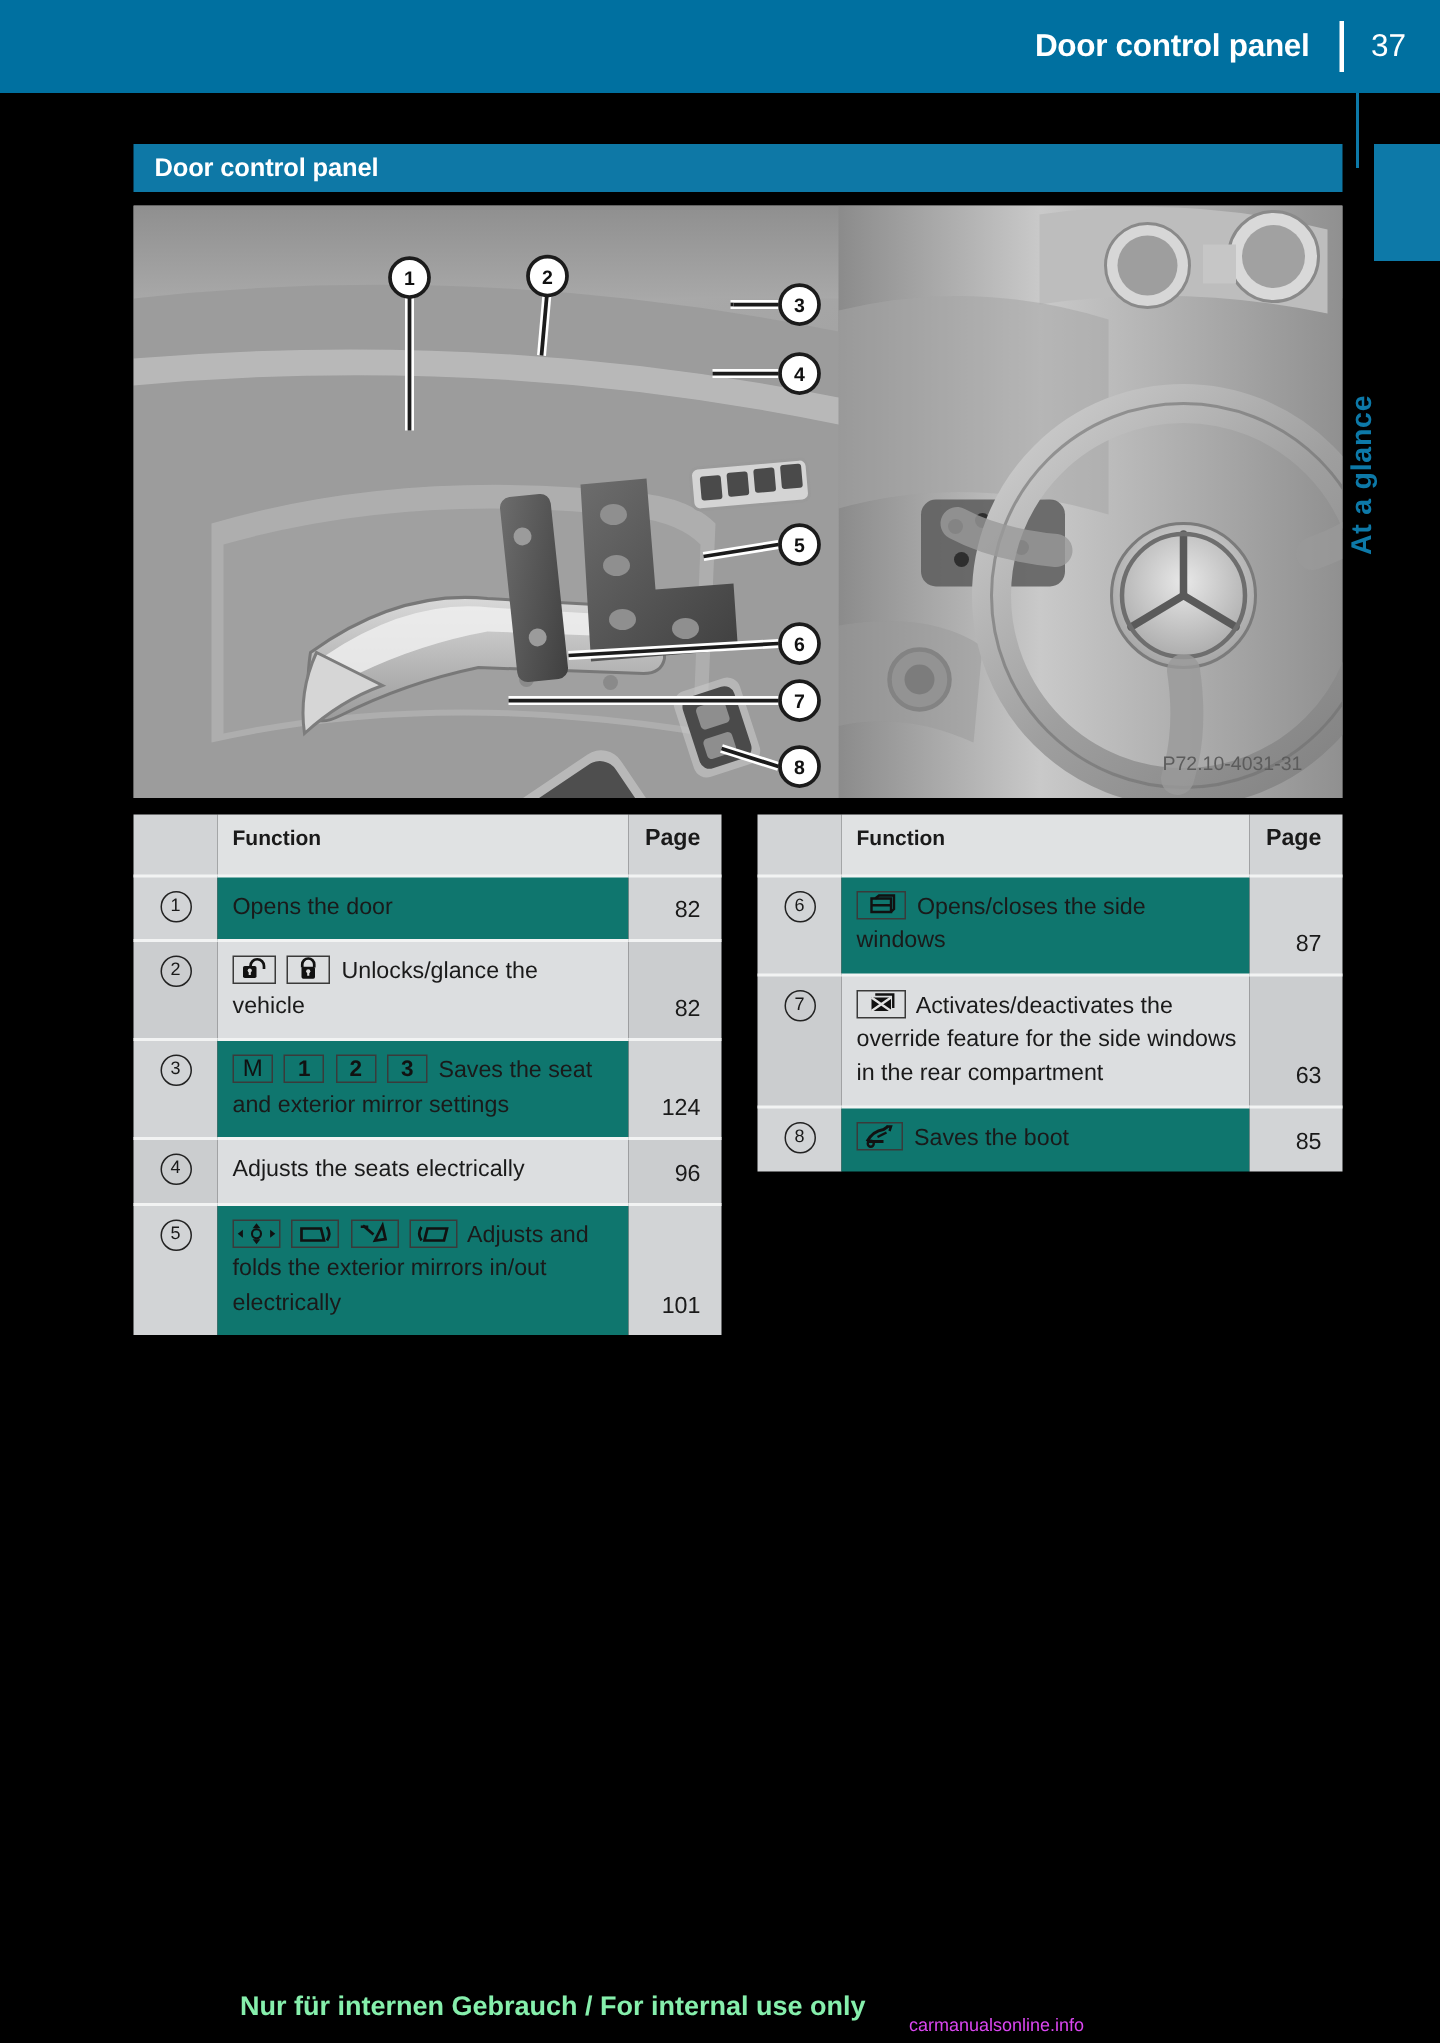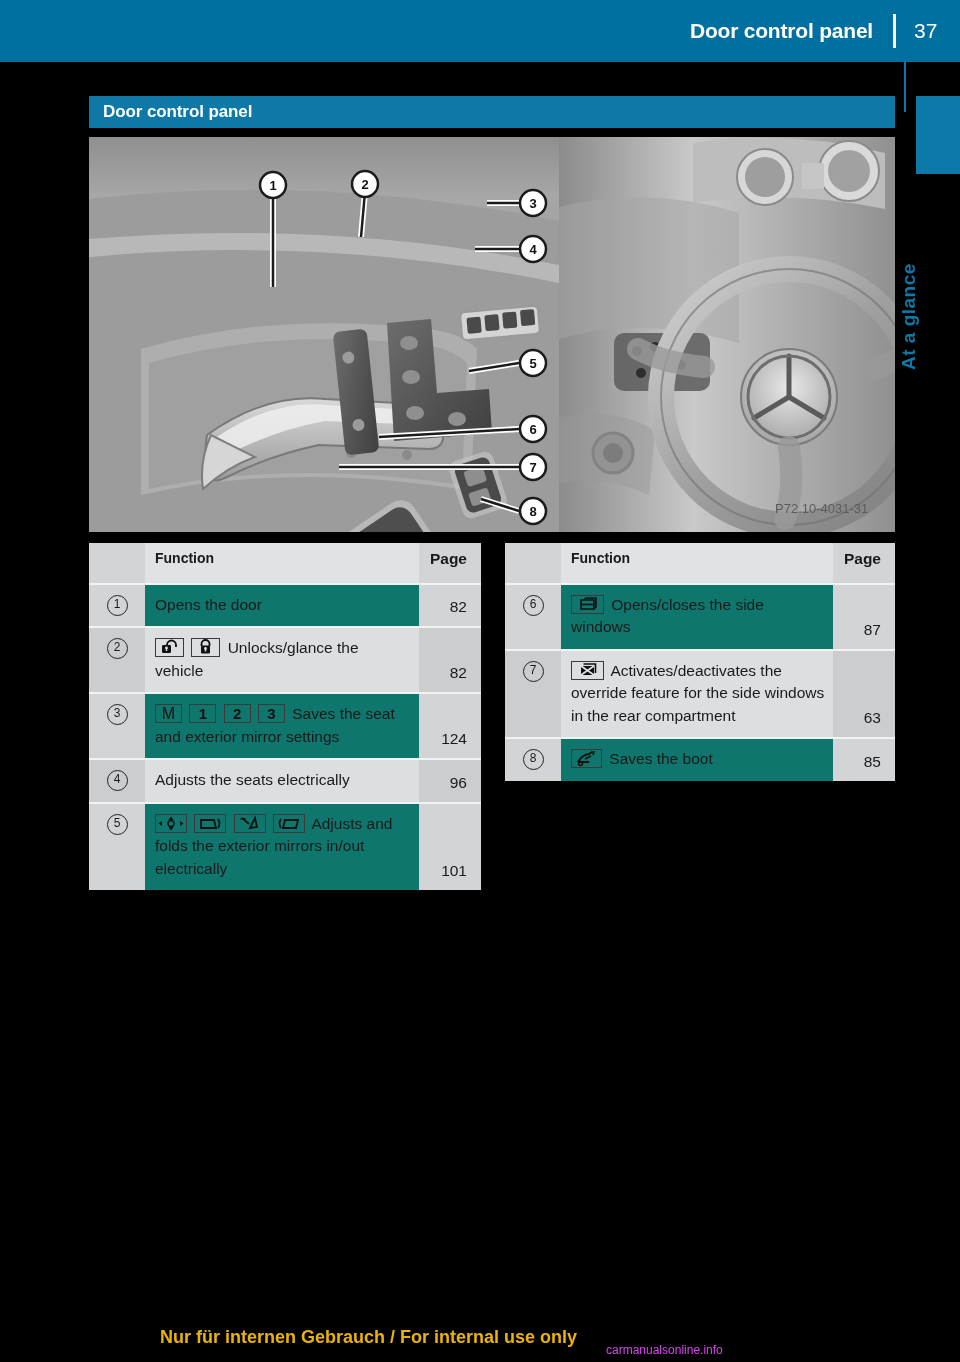--- a/index.html
+++ b/index.html
@@ -204,21 +204,21 @@
   .footer {
     position: absolute;
     left: 0;
     top: 1325px;
     width: 960px;
     height: 30px;
   }
   .footer-de {
     position: absolute;
     left: 160px; top: 2px;
-    color: #eab308;
+    color: #86efac;
     font-size: 18px;
     font-weight: bold;
     white-space: nowrap;
   }
   .footer-url {
     position: absolute;
     left: 606px; top: 18px;
     color: #d946ef;
     font-size: 12px;
     white-space: nowrap;

